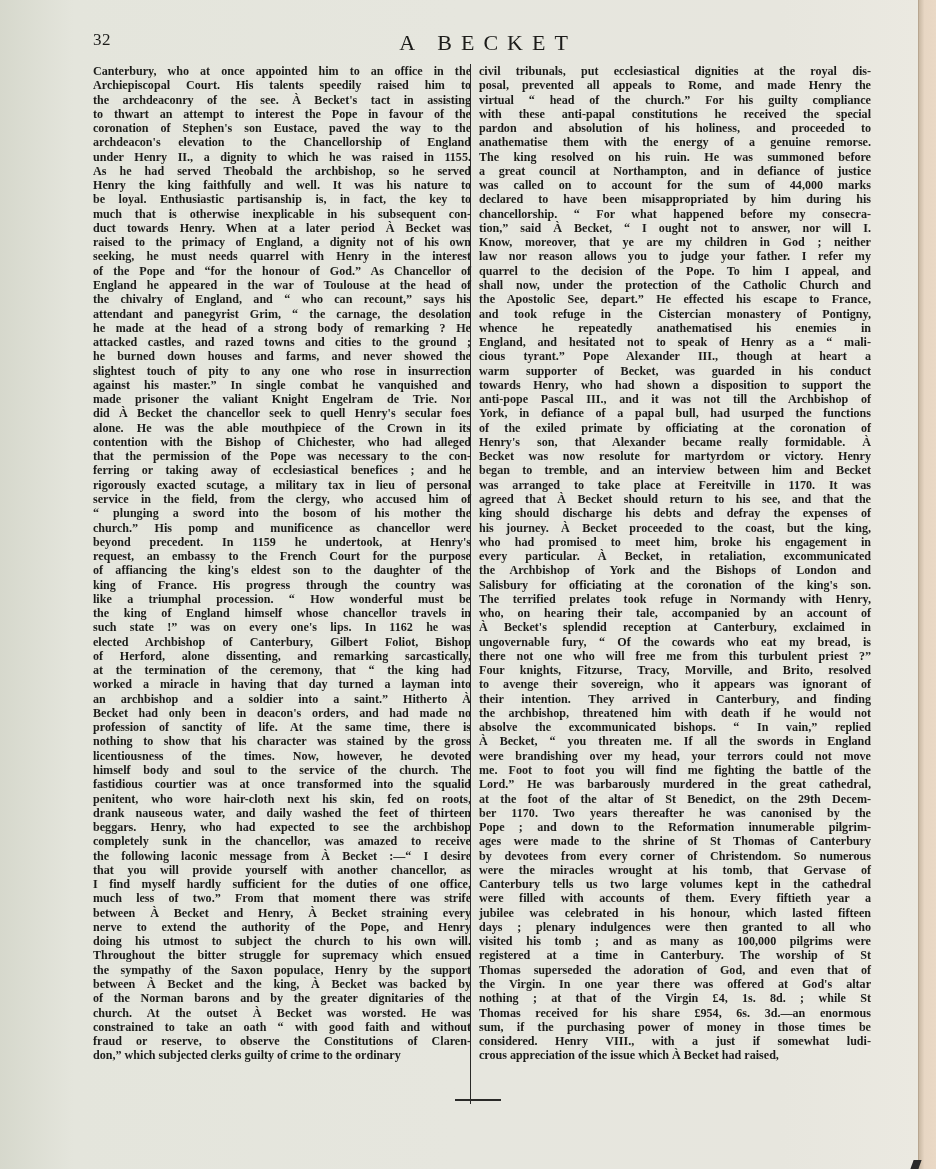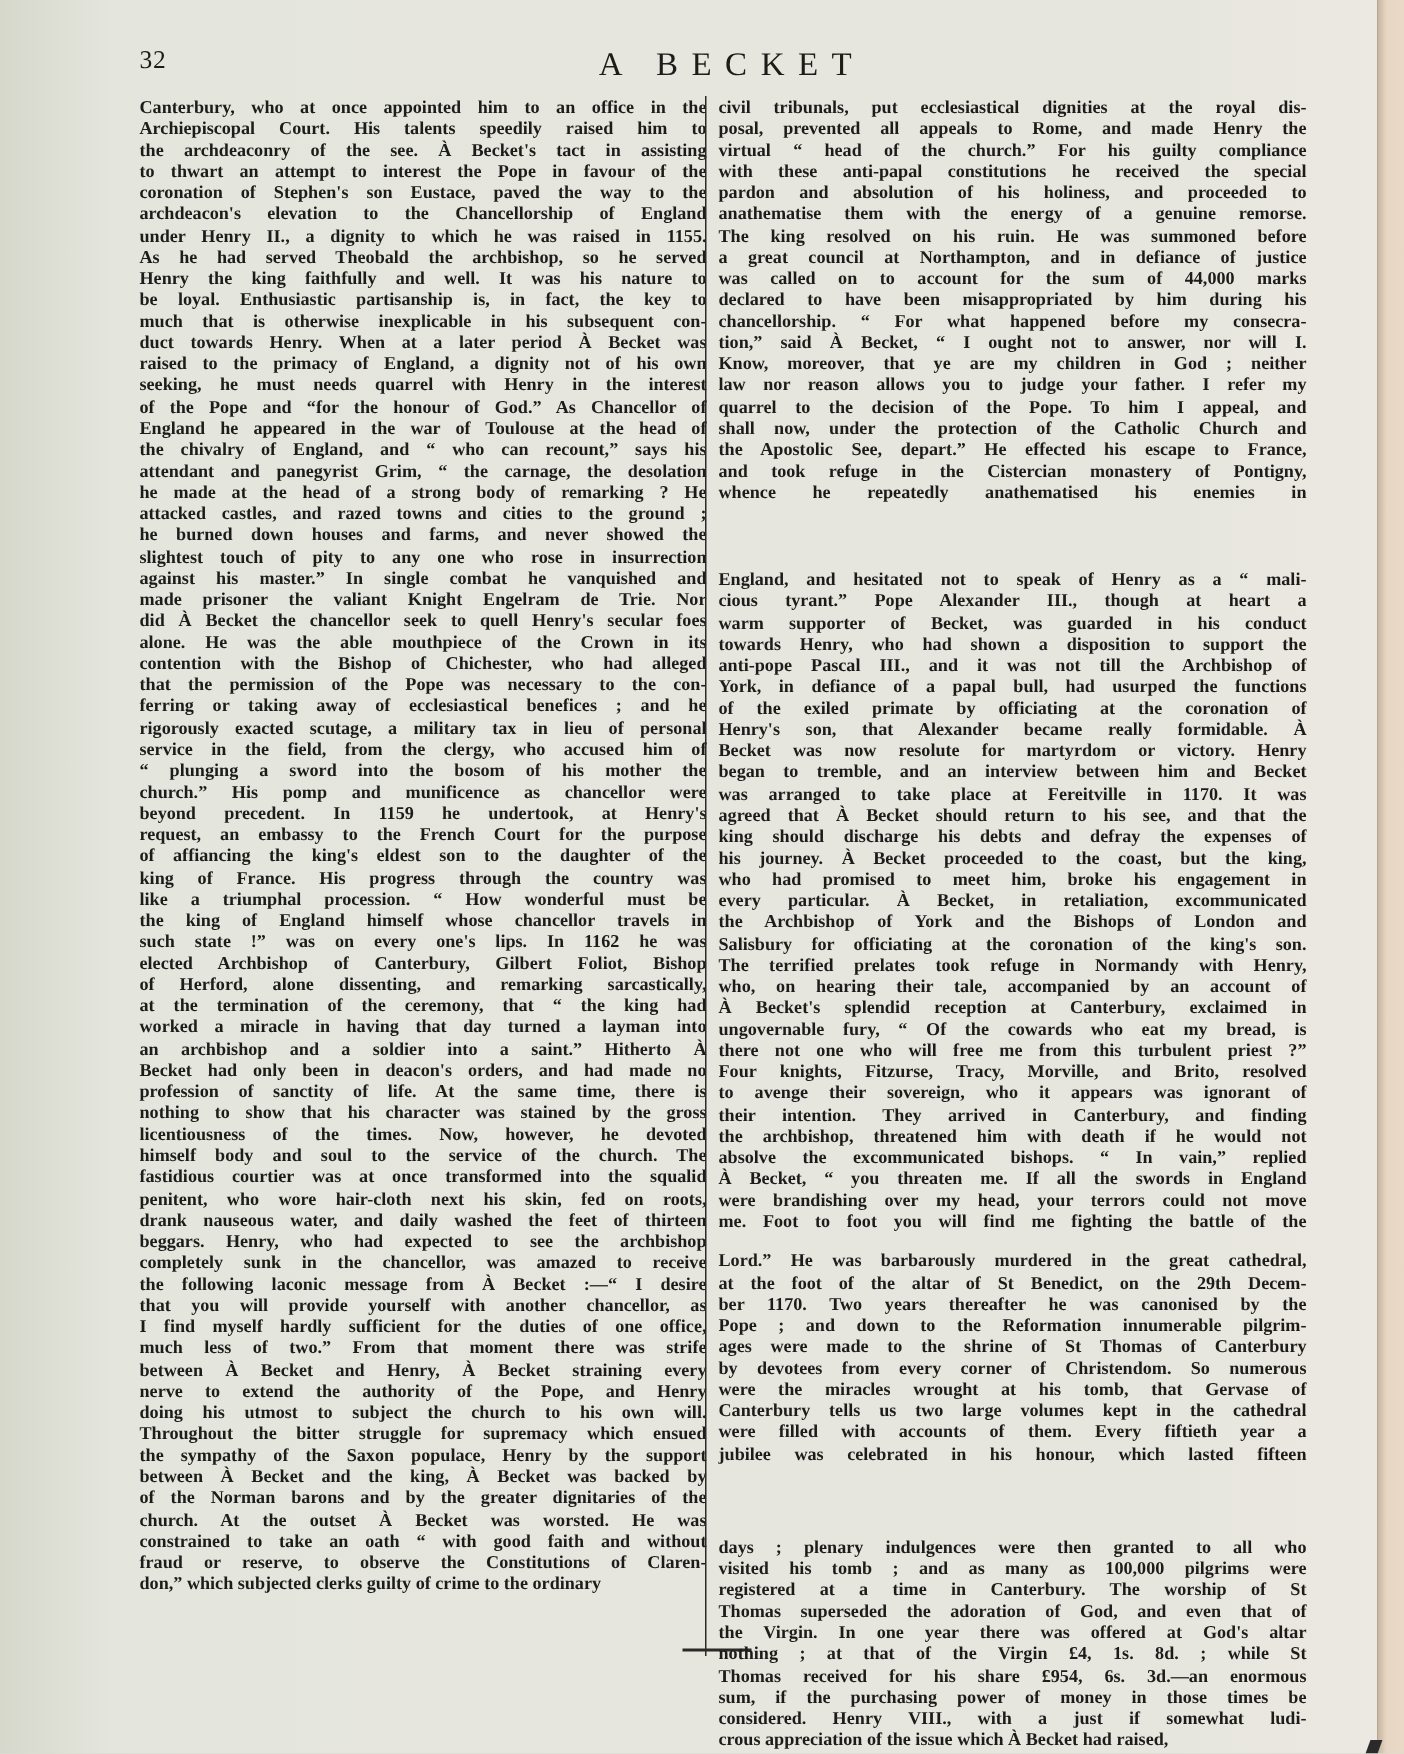--- a/index.html
+++ b/index.html
@@ -154,21 +154,21 @@
       <span class="line" style="word-spacing: 0px;">declared to have been misappropriated by him during his</span>
       <span class="line" style="word-spacing: 0px;">chancellorship. “ For what happened before my consecra-</span>
       <span class="line" style="word-spacing: 0px;">tion,” said À Becket, “ I ought not to answer, nor will I.</span>
       <span class="line" style="word-spacing: 0px;">Know, moreover, that ye are my children in God ; neither</span>
       <span class="line" style="word-spacing: 0px;">law nor reason allows you to judge your father. I refer my</span>
       <span class="line" style="word-spacing: 0px;">quarrel to the decision of the Pope. To him I appeal, and</span>
       <span class="line" style="word-spacing: 0px;">shall now, under the protection of the Catholic Church and</span>
       <span class="line" style="word-spacing: 0px;">the Apostolic See, depart.” He effected his escape to France,</span>
       <span class="line" style="word-spacing: 0px;">and took refuge in the Cistercian monastery of Pontigny,</span>
       <span class="line" style="word-spacing: 0px;">whence he repeatedly anathematised his enemies in</span>
-      <span class="line" style="word-spacing: 0px; margin-top: 44px;">England, and hesitated not to speak of Henry as a “ mali-</span>
+      <span class="line" style="word-spacing: 0px;">England, and hesitated not to speak of Henry as a “ mali-</span>
       <span class="line" style="word-spacing: 0px;">cious tyrant.” Pope Alexander III., though at heart a</span>
       <span class="line" style="word-spacing: 0px;">warm supporter of Becket, was guarded in his conduct</span>
       <span class="line" style="word-spacing: 0px;">towards Henry, who had shown a disposition to support the</span>
       <span class="line" style="word-spacing: 0px;">anti-pope Pascal III., and it was not till the Archbishop of</span>
       <span class="line" style="word-spacing: 0px;">York, in defiance of a papal bull, had usurped the functions</span>
       <span class="line" style="word-spacing: 0px;">of the exiled primate by officiating at the coronation of</span>
       <span class="line" style="word-spacing: 0px;">Henry's son, that Alexander became really formidable. À</span>
       <span class="line" style="word-spacing: 0px;">Becket was now resolute for martyrdom or victory. Henry</span>
       <span class="line" style="word-spacing: 0px;">began to tremble, and an interview between him and Becket</span>
       <span class="line" style="word-spacing: 0px;">was arranged to take place at Fereitville in 1170. It was</span>
@@ -185,31 +185,31 @@
       <span class="line" style="word-spacing: 0px;">ungovernable fury, “ Of the cowards who eat my bread, is</span>
       <span class="line" style="word-spacing: 0px;">there not one who will free me from this turbulent priest ?”</span>
       <span class="line" style="word-spacing: 0px;">Four knights, Fitzurse, Tracy, Morville, and Brito, resolved</span>
       <span class="line" style="word-spacing: 0px;">to avenge their sovereign, who it appears was ignorant of</span>
       <span class="line" style="word-spacing: 0px;">their intention. They arrived in Canterbury, and finding</span>
       <span class="line" style="word-spacing: 0px;">the archbishop, threatened him with death if he would not</span>
       <span class="line" style="word-spacing: 0px;">absolve the excommunicated bishops. “ In vain,” replied</span>
       <span class="line" style="word-spacing: 0px;">À Becket, “ you threaten me. If all the swords in England</span>
       <span class="line" style="word-spacing: 0px;">were brandishing over my head, your terrors could not move</span>
       <span class="line" style="word-spacing: 0px;">me. Foot to foot you will find me fighting the battle of the</span>
-      <span class="line" style="word-spacing: 0px; margin-top: 12px;">Lord.” He was barbarously murdered in the great cathedral,</span>
+      <span class="line" style="word-spacing: 0px;">Lord.” He was barbarously murdered in the great cathedral,</span>
       <span class="line" style="word-spacing: 0px;">at the foot of the altar of St Benedict, on the 29th Decem-</span>
       <span class="line" style="word-spacing: 0px;">ber 1170. Two years thereafter he was canonised by the</span>
       <span class="line" style="word-spacing: 0px;">Pope ; and down to the Reformation innumerable pilgrim-</span>
       <span class="line" style="word-spacing: 0px;">ages were made to the shrine of St Thomas of Canterbury</span>
       <span class="line" style="word-spacing: 0px;">by devotees from every corner of Christendom. So numerous</span>
       <span class="line" style="word-spacing: 0px;">were the miracles wrought at his tomb, that Gervase of</span>
       <span class="line" style="word-spacing: 0px;">Canterbury tells us two large volumes kept in the cathedral</span>
       <span class="line" style="word-spacing: 0px;">were filled with accounts of them. Every fiftieth year a</span>
       <span class="line" style="word-spacing: 0px;">jubilee was celebrated in his honour, which lasted fifteen</span>
-      <span class="line" style="word-spacing: 0px; margin-top: 48px;">days ; plenary indulgences were then granted to all who</span>
+      <span class="line" style="word-spacing: 0px;">days ; plenary indulgences were then granted to all who</span>
       <span class="line" style="word-spacing: 0px;">visited his tomb ; and as many as 100,000 pilgrims were</span>
       <span class="line" style="word-spacing: 0px;">registered at a time in Canterbury. The worship of St</span>
       <span class="line" style="word-spacing: 0px;">Thomas superseded the adoration of God, and even that of</span>
       <span class="line" style="word-spacing: 0px;">the Virgin. In one year there was offered at God's altar</span>
       <span class="line" style="word-spacing: 0px;">nothing ; at that of the Virgin £4, 1s. 8d. ; while St</span>
       <span class="line" style="word-spacing: 0px;">Thomas received for his share £954, 6s. 3d.—an enormous</span>
       <span class="line" style="word-spacing: 0px;">sum, if the purchasing power of money in those times be</span>
       <span class="line" style="word-spacing: 0px;">considered. Henry VIII., with a just if somewhat ludi-</span>
       <span class="line last">crous appreciation of the issue which À Becket had raised,</span>
     </div>

